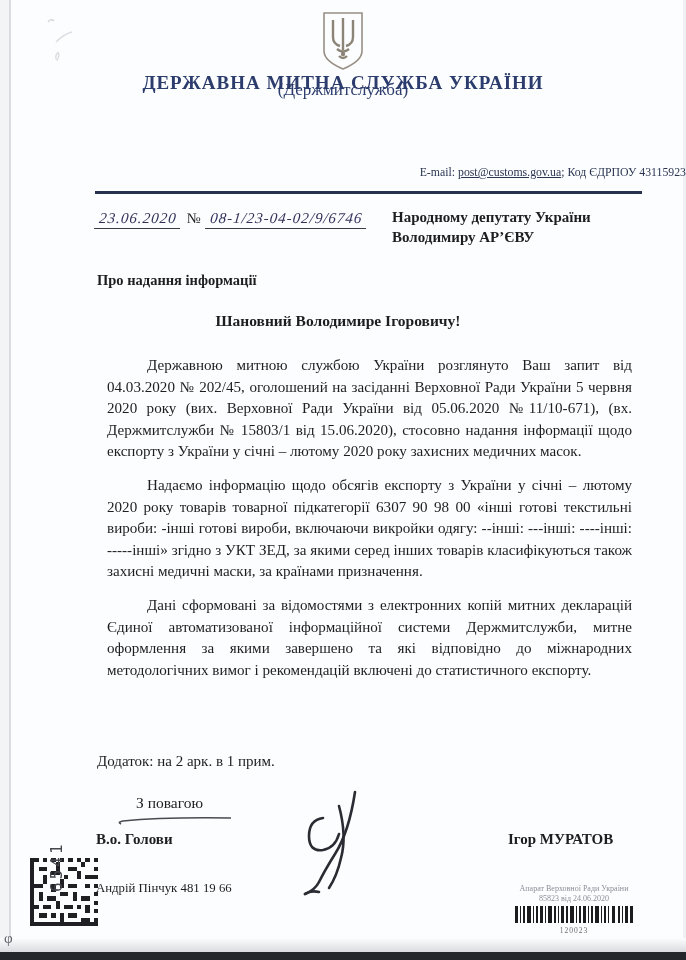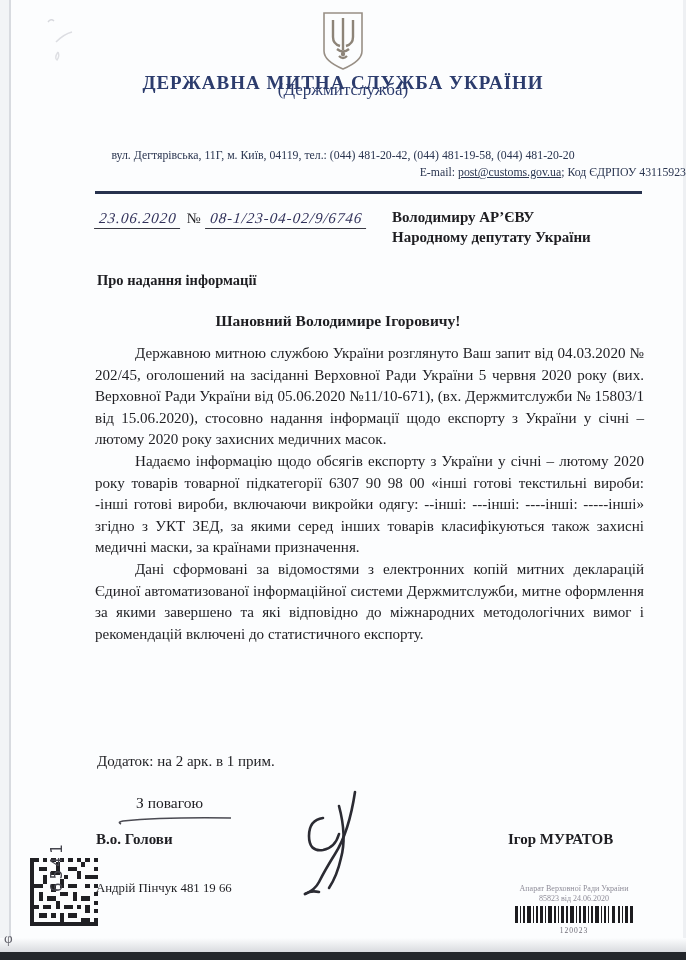--- a/index.html
+++ b/index.html
@@ -50,21 +50,21 @@
   .recipient{position:absolute;left:392px;top:207px;width:250px;
     font-weight:bold;font-size:15px;line-height:20px;}
 
   .subject{position:absolute;left:97px;top:272px;font-weight:bold;font-size:14.5px;}
   .salutation{position:absolute;left:0;right:10px;top:312px;text-align:center;
     font-weight:bold;font-size:15.5px;}
 
   
   .body-text{position:absolute;left:95px;top:343px;width:549px;}
   .body-text p{
-    margin:0;font-size:15.1px;line-height:21.6px;text-align:justify;text-indent:40px;
+    margin:12px;font-size:15.1px;line-height:21.6px;text-align:justify;text-indent:40px;
   }
   .attachment{position:absolute;left:97px;top:753px;font-size:15px;}
 
   
   .closing{position:absolute;left:136px;top:794px;font-size:15.5px;}
   .closing-swoosh{position:absolute;left:115px;top:815px;}
   .position{position:absolute;left:96px;top:831px;font-weight:bold;font-size:15px;}
   .signer{position:absolute;left:508px;top:831px;font-weight:bold;font-size:15px;}
   .sig-scribble{position:absolute;left:293px;top:788px;}
   .executor{position:absolute;left:96px;top:881px;font-size:12.8px;}
@@ -109,30 +109,29 @@
       <path d="M23 7 v32"></path>
       <path d="M17 38 q6 5 12 0"></path>
       <path d="M19 45 q4 4 8 0"></path>
     </g>
     <circle cx="23" cy="43" r="2.2" fill="#8d8478"></circle>
   </svg>
 
   <div class="org-name">ДЕРЖАВНА МИТНА СЛУЖБА УКРАЇНИ</div>
   <div class="org-short">(Держмитслужба)</div>
 
-  <div class="addr1">вул. Дегтярівська, 11Г, м. Київ, 04119, тел.: (044) 481-20-42, (044) 481-19-58, (044) 481-20-20</div>
   <div class="addr2"><span>E-mail: </span><a href="#">post@customs.gov.ua</a><span>; Код ЄДРПОУ 43115923</span></div>
 
   <div class="rule"></div>
 
   <div class="ref-line"><span class="hand u">23.06.2020</span><span class="num-sign">№</span><span class="hand u">08-1/23-04-02/9/6746</span></div>
 
   <div class="recipient">
+    <div>Народному депутату України</div>
     <div>Володимиру АР’ЄВУ</div>
-    <div>Народному депутату України</div>
   </div>
 
   <div class="subject">Про надання інформації</div>
   <div class="salutation">Шановний Володимире Ігоровичу!</div>
 
   <div class="body-text">
     <p>Державною митною службою України розглянуто Ваш запит від 04.03.2020 № 202/45, оголошений на засіданні Верховної Ради України 5 червня 2020 року (вих. Верховної Ради України від 05.06.2020 №11/10-671), (вх. Держмитслужби № 15803/1 від 15.06.2020), стосовно надання інформації щодо експорту з України у січні – лютому 2020 року захисних медичних масок.</p>
     <p>Надаємо інформацію щодо обсягів експорту з України у січні – лютому 2020 року товарів товарної підкатегорії 6307 90 98 00 «інші готові текстильні вироби: -інші готові вироби, включаючи викройки одягу: --інші: ---інші: ----інші: -----інші» згідно з УКТ ЗЕД, за якими серед інших товарів класифікуються також захисні медичні маски, за країнами призначення.</p>
     <p>Дані сформовані за відомостями з електронних копій митних декларацій Єдиної автоматизованої інформаційної системи Держмитслужби, митне оформлення за якими завершено та які відповідно до міжнародних методологічних вимог і рекомендацій включені до статистичного експорту.</p>
   </div>

